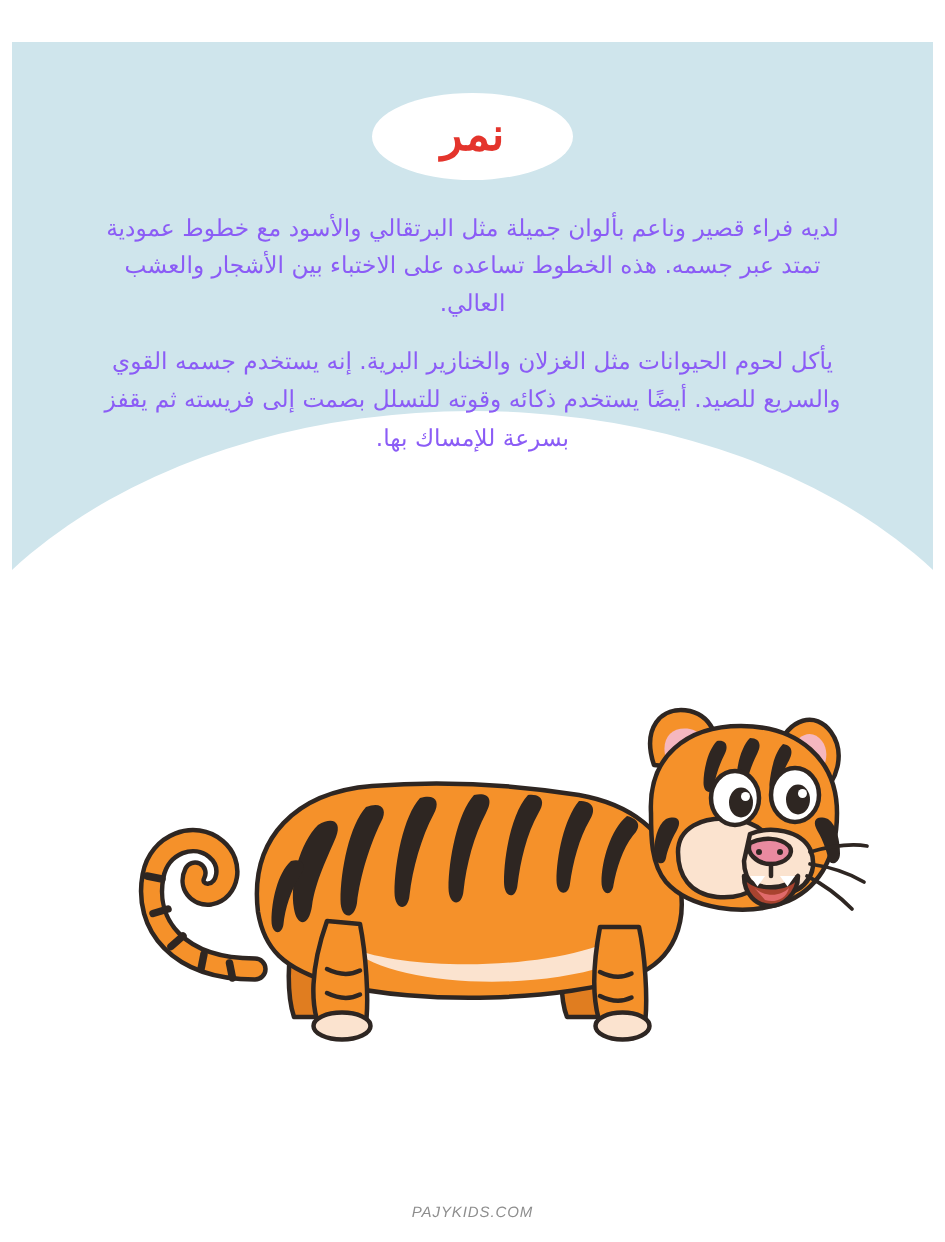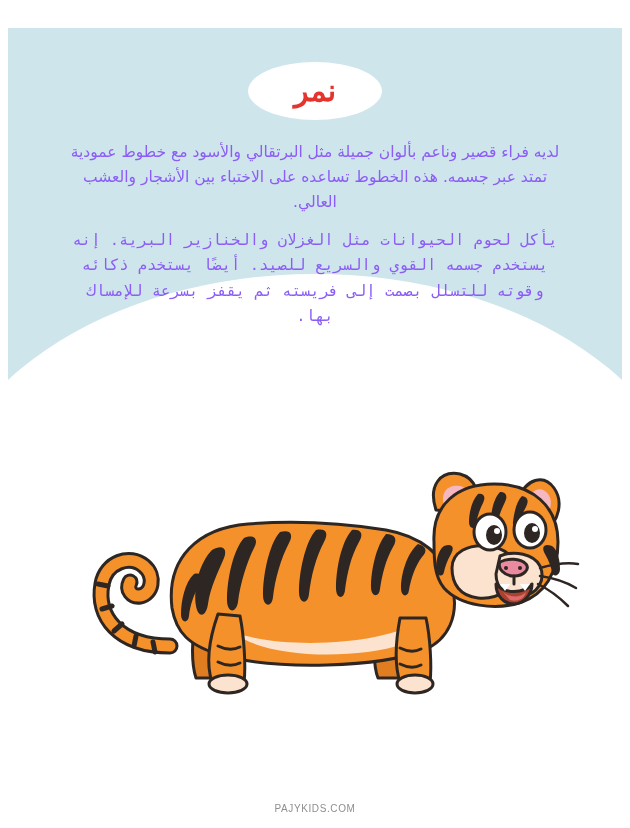--- a/index.html
+++ b/index.html
@@ -80,40 +80,40 @@
     color: #8b5cf6;
   }
   .para {
     font-size: 15.5px;
     line-height: 1.62;
     margin: 0 0 14px 0;
     font-family: "DejaVu Sans", sans-serif;
   }
   .para:last-child {
     margin-bottom: 0;
-    font-family: Liberation Mono, monospace;
   }
   
   .illustration {
     position: absolute;
     left: 40px;
     top: 350px;
     width: 540px;
     height: 340px;
   }
   .footer {
     position: absolute;
     left: 0;
     bottom: 14px;
     width: 100%;
     text-align: center;
     color: #8e8e8e;
     font-size: 10px;
     letter-spacing: 0.6px;
     font-family: "Liberation Sans", sans-serif;
+    font-style: italic;
   }
 </style>
 </head>
 <body>
 
 <div class="page">
   <div class="card">
 
     <div class="sky">
       <div class="hill"></div>

